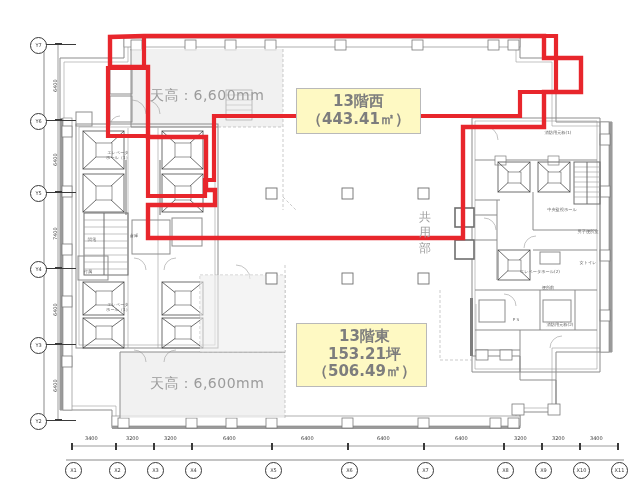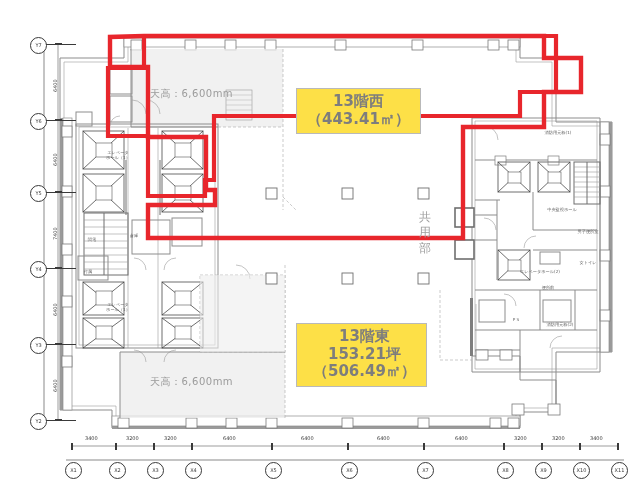--- a/index.html
+++ b/index.html
@@ -9,29 +9,29 @@
     overflow:hidden;
     position:relative;
   }
   #plan{
     position:absolute;left:0;top:0;width:640px;height:497px;
   }
   .txt{position:absolute;white-space:nowrap;color:#8a8a8a;}
 
   
   .ceil{
-    font-size:10px;color:#9b9b9b;letter-spacing:0.5px;
+    font-size:14px;color:#9b9b9b;letter-spacing:0.5px;
     font-family:"DejaVu Sans",sans-serif;
   }
   #ceil-top{left:150px;top:87px;}
   #ceil-bot{left:150px;top:375px;}
 
   
   .areabox{
-    position:absolute;border:1px solid #b9b9b9;background:#fde047;
+    position:absolute;border:1px solid #b9b9b9;background:#fef9c3;
     text-align:center;color:#7d7d7d;
     font-family:"DejaVu Sans",sans-serif;
     line-height:1.18;padding:4px 10px 5px 10px;
   }
   .areabox .l1{font-size:15px;font-weight:bold;}
   .areabox .l2{font-size:15px;font-weight:bold;}
   .areabox .l3{font-size:15px;font-weight:bold;}
   #area-west{left:296px;top:88px;}
   #area-east{left:296px;top:323px;padding-left:16px;}
 

